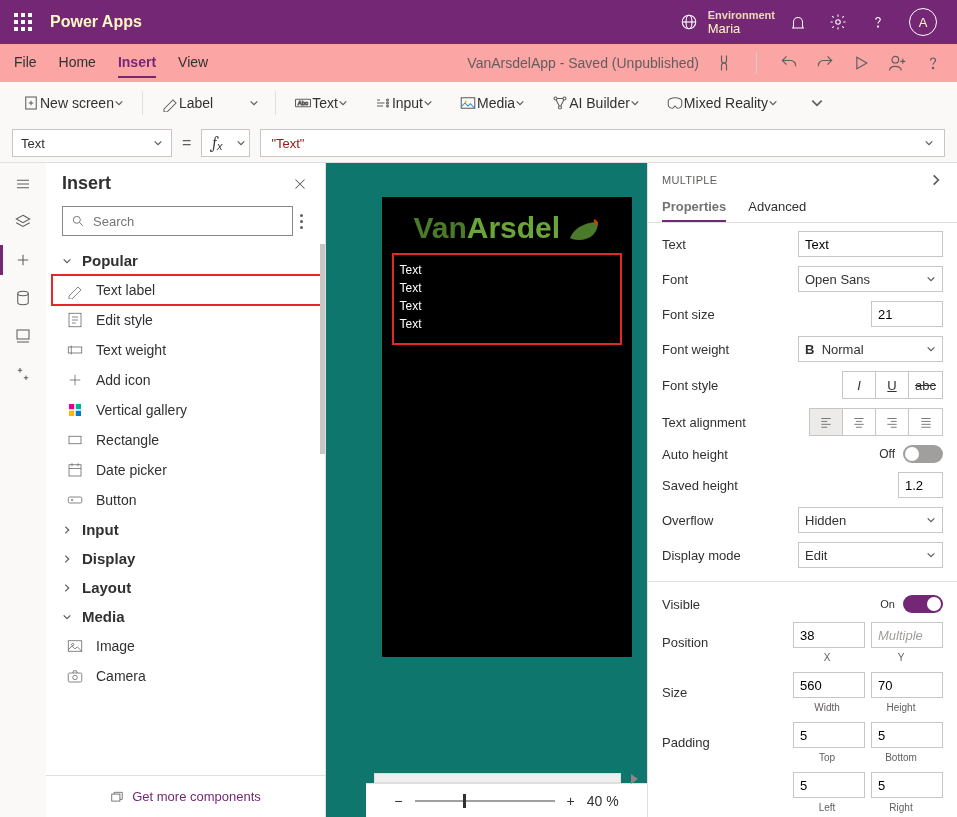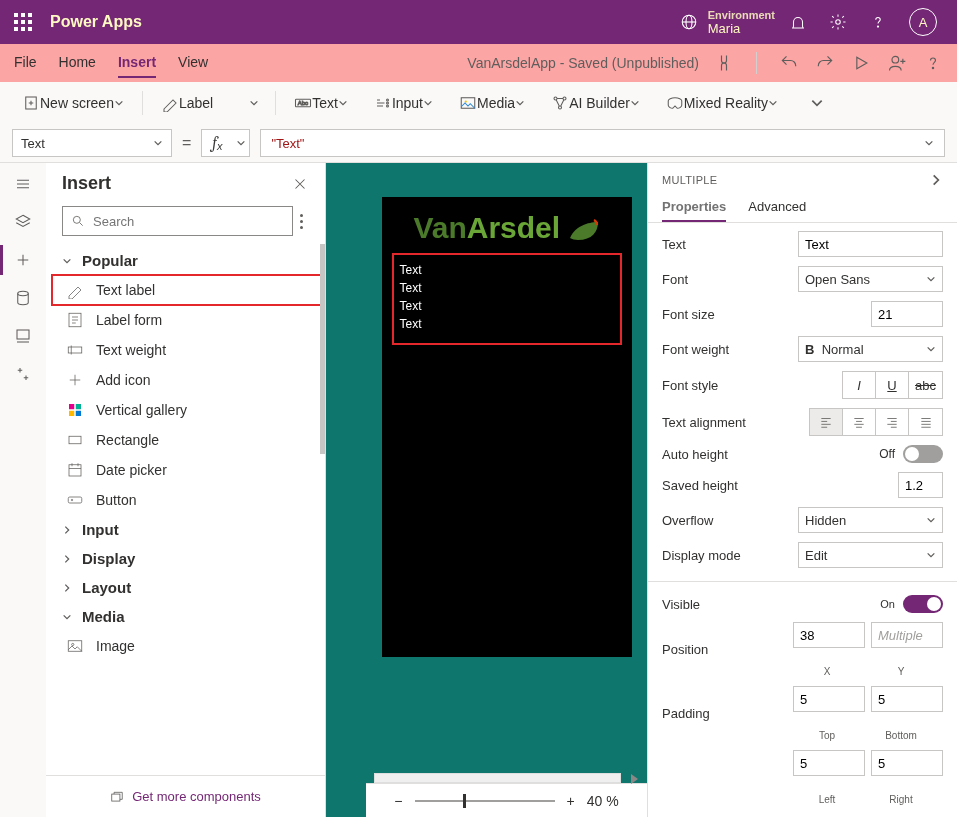--- a/index.html
+++ b/index.html
@@ -93,21 +93,21 @@
   .num.sm{width:45px;}
   .grp4{display:flex;border:1px solid #c8c6c4;}
   .grp4 span{width:33px;height:26px;display:flex;align-items:center;justify-content:center;border-right:1px solid #c8c6c4;}
   .grp4 span:last-child{border-right:none;}
   .grp4 .on{background:#edebe9;}
   .toggle{width:40px;height:18px;border-radius:10px;background:#a19f9d;position:relative;}
   .toggle::after{content:"";position:absolute;top:2px;right:2px;width:14px;height:14px;border-radius:50%;background:#fff;}
   .toggle.off::after{left:2px;right:auto;}
   .toggle.on{background:#742774;}
   .sep-h{height:1px;background:#e1dfdd;margin:4px -14px;}
-  .dual{display:flex;flex-direction:column;gap:18px;}
+  .dual{display:flex;flex-direction:column;gap:4px;}
   .dual .pair{display:flex;gap:6px;}
   .dual .labs{display:flex;gap:6px;font-size:10px;color:#605e5c;}
   .dual .labs span{width:68px;text-align:center;}
   .plh{color:#a19f9d;font-style:italic;}
 </style>
 </head>
 <body>
 
 <div class="titlebar">
   <div class="waffle">
@@ -354,21 +354,21 @@
           <svg class="item-ico" viewBox="0 0 24 24" stroke="#605e5c" fill="none">
             <path d="M4 20L16 8l4 4-12 12H4v-4z"></path>
           </svg>
           <span>Text label</span>
         </div>
       <div class="item">
           <svg class="item-ico" viewBox="0 0 24 24" stroke="#605e5c" fill="none">
             <rect x="4" y="3" width="16" height="18"></rect>
             <path d="M8 8h8M8 12h8M8 16h5"></path>
           </svg>
-          <span>Label form</span>
+          <span>Edit style</span>
         </div>
       <div class="item">
           <svg class="item-ico" viewBox="0 0 24 24" stroke="#605e5c" fill="none">
             <rect x="3" y="8" width="18" height="8"></rect>
             <path d="M7 6v12"></path>
           </svg>
           <span>Text weight</span>
         </div>
       <div class="item">
           <svg class="item-ico" viewBox="0 0 24 24" stroke="#605e5c" fill="none">
@@ -431,20 +431,28 @@
           <span>Media</span>
         </div>
 
       <div class="item">
           <svg class="item-ico" viewBox="0 0 24 24" stroke="#605e5c" fill="none">
             <rect x="3" y="5" width="18" height="14"></rect>
             <circle cx="9" cy="10" r="1.5"></circle>
             <path d="M3 17l5-5 4 4 3-3 6 6"></path>
           </svg>
           <span>Image</span>
+        </div>
+      <div class="item">
+          <svg class="item-ico" viewBox="0 0 24 24" stroke="#605e5c" fill="none">
+            <rect x="3" y="8" width="18" height="12" rx="2"></rect>
+            <circle cx="12" cy="14" r="3"></circle>
+            <path d="M9 8l1-3h4l1 3"></path>
+          </svg>
+          <span>Camera</span>
         </div>
     </div>
     <div class="panel-foot">
       <svg class="ico-s" viewBox="0 0 24 24" stroke="#742774">
           <rect x="3" y="7" width="14" height="12"></rect>
           <path d="M7 7V4h14v12h-4"></path>
         </svg>
       <span>Get more components</span>
     </div>
   </div>
@@ -606,20 +614,37 @@
                 <span class="plh">Multiple</span>
               </div>
           </div>
           <div class="labs">
               <span>X</span>
               <span>Y</span>
             </div>
         </div>
       </div>
       <div class="prow">
+          <label>Size</label>
+        <div class="dual">
+          <div class="pair">
+            <div class="pin num">
+                <input value="560" style="">
+              </div>
+            <div class="pin num">
+                <input value="70" style="">
+              </div>
+          </div>
+          <div class="labs">
+              <span>Width</span>
+              <span>Height</span>
+            </div>
+        </div>
+      </div>
+      <div class="prow">
           <label>Padding</label>
         <div class="dual">
           <div class="pair">
             <div class="pin num">
                 <input value="5" style="">
               </div>
             <div class="pin num">
                 <input value="5" style="">
               </div>
           </div>

